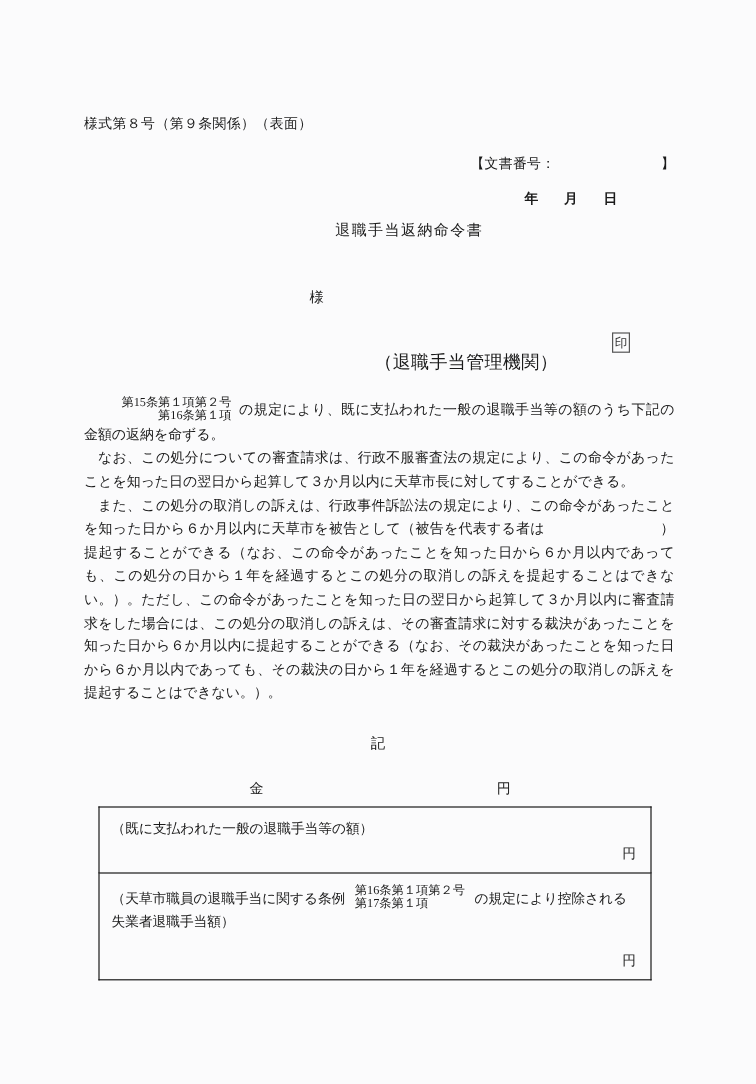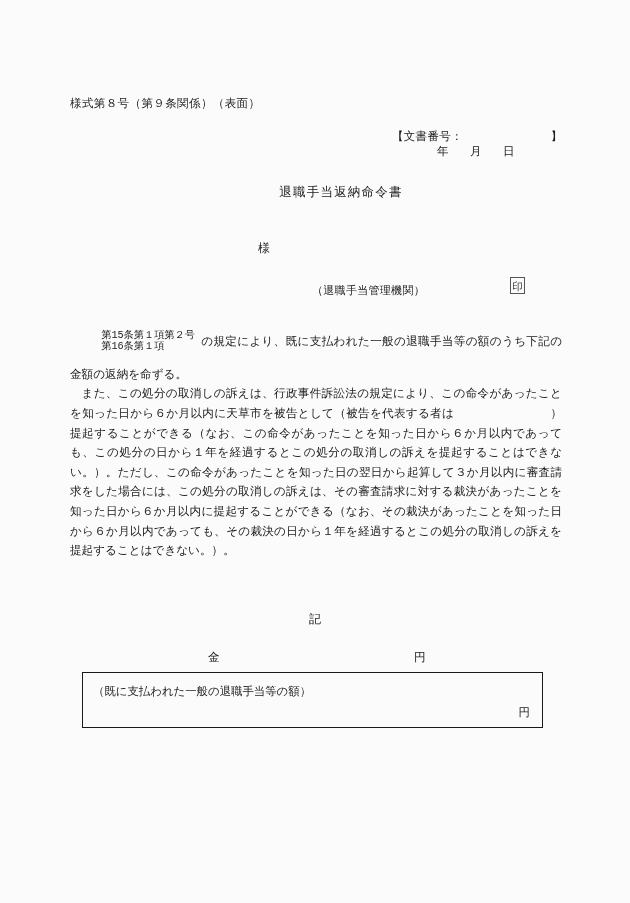--- a/index.html
+++ b/index.html
@@ -43,23 +43,24 @@
     letter-spacing: 0.3px;
   }
   .docnum .gap {
     display: inline-block;
     width: 88px;
   }
 
   .datebar {
     position: absolute;
     left: 437px;
-    top: 144px;
+    top: 158px;
     font-size: 11.5px;
     white-space: nowrap;
+    font-weight: bold;
   }
   .datebar span.cell {
     display: inline-block;
     width: 33px;
     text-align: left;
   }
 
   
   .doc-title {
     position: absolute;
@@ -77,22 +78,22 @@
     position: absolute;
     left: 258px;
     top: 240px;
     font-size: 12px;
   }
 
   
   .authority {
     position: absolute;
     left: 312px;
-    top: 283px;
-    font-size: 11px;
+    top: 293px;
+    font-size: 15px;
     letter-spacing: 0.3px;
   }
   .seal-box {
     position: absolute;
     left: 510px;
     top: 277px;
     width: 15px;
     height: 17px;
     border: 1px solid #555;
     font-size: 10.5px;
@@ -119,24 +120,23 @@
     text-align: justify;
     text-justify: inter-character;
   }
 
   
   .artstack {
     display: inline-block;
     vertical-align: -0.42em;
     font-size: 10.2px;
     line-height: 11.4px;
-    text-align: left;
-    margin: 0 6px 12px 8px;
-    white-space: nowrap;
-    font-family: Liberation Mono, monospace;
+    text-align: right;
+    margin: 0 6px 0 8px;
+    white-space: nowrap;
   }
   .artstack span {
     display: block;
   }
   .blankspace {
     display: inline-block;
     width: 96px;
   }
 
   
@@ -227,20 +227,21 @@
   <div class="doc-title">退職手当返納命令書</div>
 
   <div class="addressee">様</div>
 
   <div class="authority">（退職手当管理機関）</div>
   <div class="seal-box">印</div>
 
   <div class="body-block">
     <p><span class="artstack"><span>第15条第１項第２号</span><span>第16条第１項</span></span><span>の規定により、既に支払われた一般の退職手当等の額のうち下記の金額の返納を命ずる。</span></p>
 
+    <p>なお、この処分についての審査請求は、行政不服審査法の規定により、この命令があったことを知った日の翌日から起算して３か月以内に天草市長に対してすることができる。</p>
 
     <p><span>また、この処分の取消しの訴えは、行政事件訴訟法の規定により、この命令があったことを知った日から６か月以内に天草市を被告として（被告を代表する者は</span><span class="blankspace"></span><span>）提起することができる（なお、この命令があったことを知った日から６か月以内であっても、この処分の日から１年を経過するとこの処分の取消しの訴えを提起することはできない。）。ただし、この命令があったことを知った日の翌日から起算して３か月以内に審査請求をした場合には、この処分の取消しの訴えは、その審査請求に対する裁決があったことを知った日から６か月以内に提起することができる（なお、その裁決があったことを知った日から６か月以内であっても、その裁決の日から１年を経過するとこの処分の取消しの訴えを提起することはできない。）。</span></p>
   </div>
 
   <div class="ki">記</div>
 
   <div class="amount-line">
     <span class="kin">金</span>
     <span class="yen">円</span>
   </div>
@@ -248,16 +249,25 @@
   <table class="amt-table">
     <tbody>
         <tr>
       <td>
         <div class="cellwrap row1">
           <span class="cell-text">（既に支払われた一般の退職手当等の額）</span>
           <span class="cell-yen">円</span>
         </div>
       </td>
     </tr>
+    <tr>
+      <td>
+        <div class="cellwrap row2">
+          <span>（天草市職員の退職手当に関する条例</span><span class="artstack-cell"><span>第16条第１項第２号</span><span>第17条第１項</span></span><span>の規定により控除される</span>
+          <span class="cell-text">失業者退職手当額）</span>
+          <span class="cell-yen">円</span>
+        </div>
+      </td>
+    </tr>
   </tbody>
     </table>
 
 </div>
 
 </body></html>

